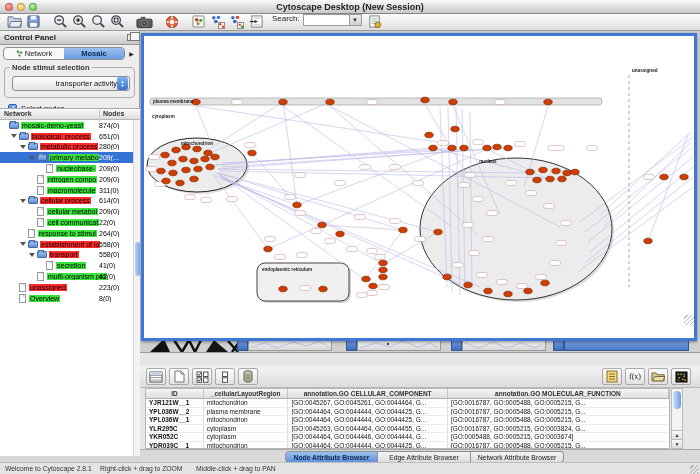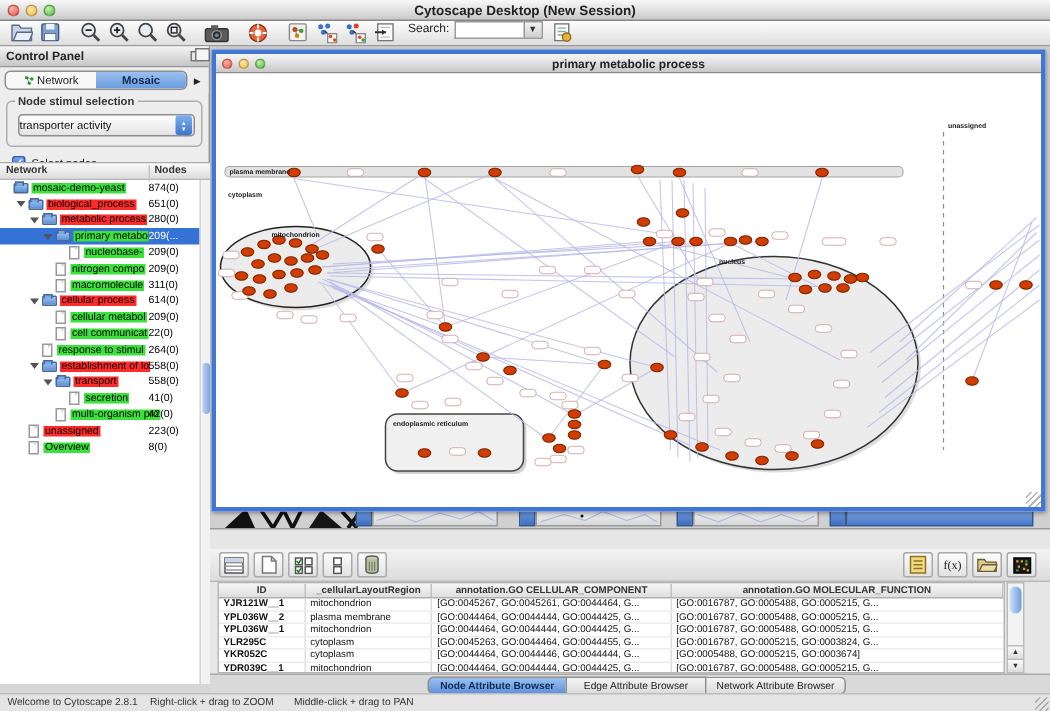--- a/index.html
+++ b/index.html
@@ -31,21 +31,21 @@
   .floaticon:before{content:"";position:absolute;left:2px;top:-3px;width:8px;height:7px;border:1px solid #777;background:#f5f5f5}
   .cptabs{height:17px;display:flex;align-items:center;padding:2px 3px;background:#ededed}
   .seg{display:flex;border:1px solid #8e8e8e;border-radius:4px;overflow:hidden;height:13px;flex:1;background:#f8f8f8}
   .segitem{flex:1;display:flex;align-items:center;justify-content:center;font-size:7.5px;color:#222;gap:2px}
   .segitem.active{background:linear-gradient(#9cc0ef,#6a9ce0);font-weight:bold;color:#102a52}
   .tabarrow{width:9px;text-align:center;font-size:6px;color:#222;margin-left:2px}
   .netic{width:7px;height:7px;display:inline-block}
   .groupbox{margin:5px 4px 3px 4px;border:1px solid #aeaeae;border-radius:4px;position:relative;height:31px}
   .grouplbl{position:absolute;top:-5px;left:5px;background:#ededed;font-size:7.5px;font-weight:bold;color:#333;padding:0 2px}
   .combo{position:absolute;left:7px;top:8px;width:118px;height:15px;background:linear-gradient(#ffffff,#e3e3e3);border:1px solid #8e8e8e;border-radius:3px;display:flex;align-items:center}
-  .combotext{flex:1;text-align:left;font-size:7.5px;color:#111}
+  .combotext{flex:1;text-align:right;font-size:7.5px;color:#111}
   .combostep{width:11px;height:13px;margin-right:1px;border-radius:2px;background:linear-gradient(#7fb0f0,#3c74cf);display:flex;flex-direction:column;align-items:center;justify-content:center;color:#fff;font-size:4px;line-height:4px}
   .cbrow{display:flex;align-items:center;gap:4px;padding:3px 0 3px 8px}
   .cbox{width:9px;height:9px;border-radius:2px;background:linear-gradient(#76a9ef,#2f6ace);border:1px solid #2a5cb0;color:#fff;font-size:8px;line-height:8px;text-align:center;font-weight:bold}
   .cblbl{font-size:7.5px;color:#111}
   .treewrap{position:absolute;top:77px;left:0;width:140px;bottom:0;background:#fff;border-top:1px solid #aaa}
   .treehdr{height:11px;background:linear-gradient(#fafafa,#dcdcdc);border-bottom:1px solid #b5b5b5;font-size:7px;font-weight:bold;color:#333;position:relative}
   .treehdr .c1{position:absolute;left:4px;top:1px}
   .treehdr .c2{position:absolute;left:99px;top:1px;border-left:1px solid #c5c5c5;padding-left:3px;height:11px}
   .trow{height:10.8px;position:relative;display:flex;align-items:center;font-size:7px;white-space:nowrap;overflow:hidden}
   .trow.sel{background:#3472d5}
@@ -420,28 +420,20 @@
     <div class="frag" style="left:322px;width:84px">
       <svg width="82" height="10" viewBox="0 0 82 10">
           <path d="M2 3 l14 5 14-6 14 6 14-5 14 5 8-4" stroke="#aab4e2" fill="none" stroke-width=".7"></path>
         </svg>
     </div>
     <span class="fragsq" style="left:413px"></span>
     <div class="fragbar" style="left:424px;width:125px"></div>
   </div>
 
   <div class="netwin">
-    <div class="ntitle">
-      <div class="lights" style="margin-left:4px">
-        <span class="light l-red" style="width:7px;height:7px"></span>
-        <span class="light l-yel" style="width:7px;height:7px"></span>
-        <span class="light l-grn" style="width:7px;height:7px"></span>
-      </div>
-      <span class="wtitle">primary metabolic process</span>
-    </div>
     <div class="ncanvas">
       <svg id="netsvg" width="550" height="289" viewBox="144 49 550 289">
           <rect x="150" y="111" width="452" height="7" rx="3" fill="#e2e2e2" stroke="#a3a3a3" stroke-width="0.7"></rect>
           <ellipse cx="199" cy="180" rx="50" ry="27" fill="#bdbdbd" opacity="0.5"></ellipse>
           <ellipse cx="197" cy="178" rx="50" ry="27" fill="#ececec" stroke="#222" stroke-width="1"></ellipse>
           <ellipse cx="518" cy="244" rx="96" ry="71" fill="#bdbdbd" opacity="0.5"></ellipse>
           <ellipse cx="516" cy="242" rx="96" ry="71" fill="#ececec" stroke="#333" stroke-width="1"></ellipse>
           <rect x="259" y="278" width="92" height="38" rx="8" fill="#b5b5b5" opacity="0.6"></rect>
           <rect x="257" y="276" width="92" height="38" rx="8" fill="#f0f0f0" stroke="#444" stroke-width="1"></rect>
           <line x1="629" y1="88" x2="629" y2="300" stroke="#8a8a8a" stroke-width="0.8" stroke-dasharray="3,3"></line>

